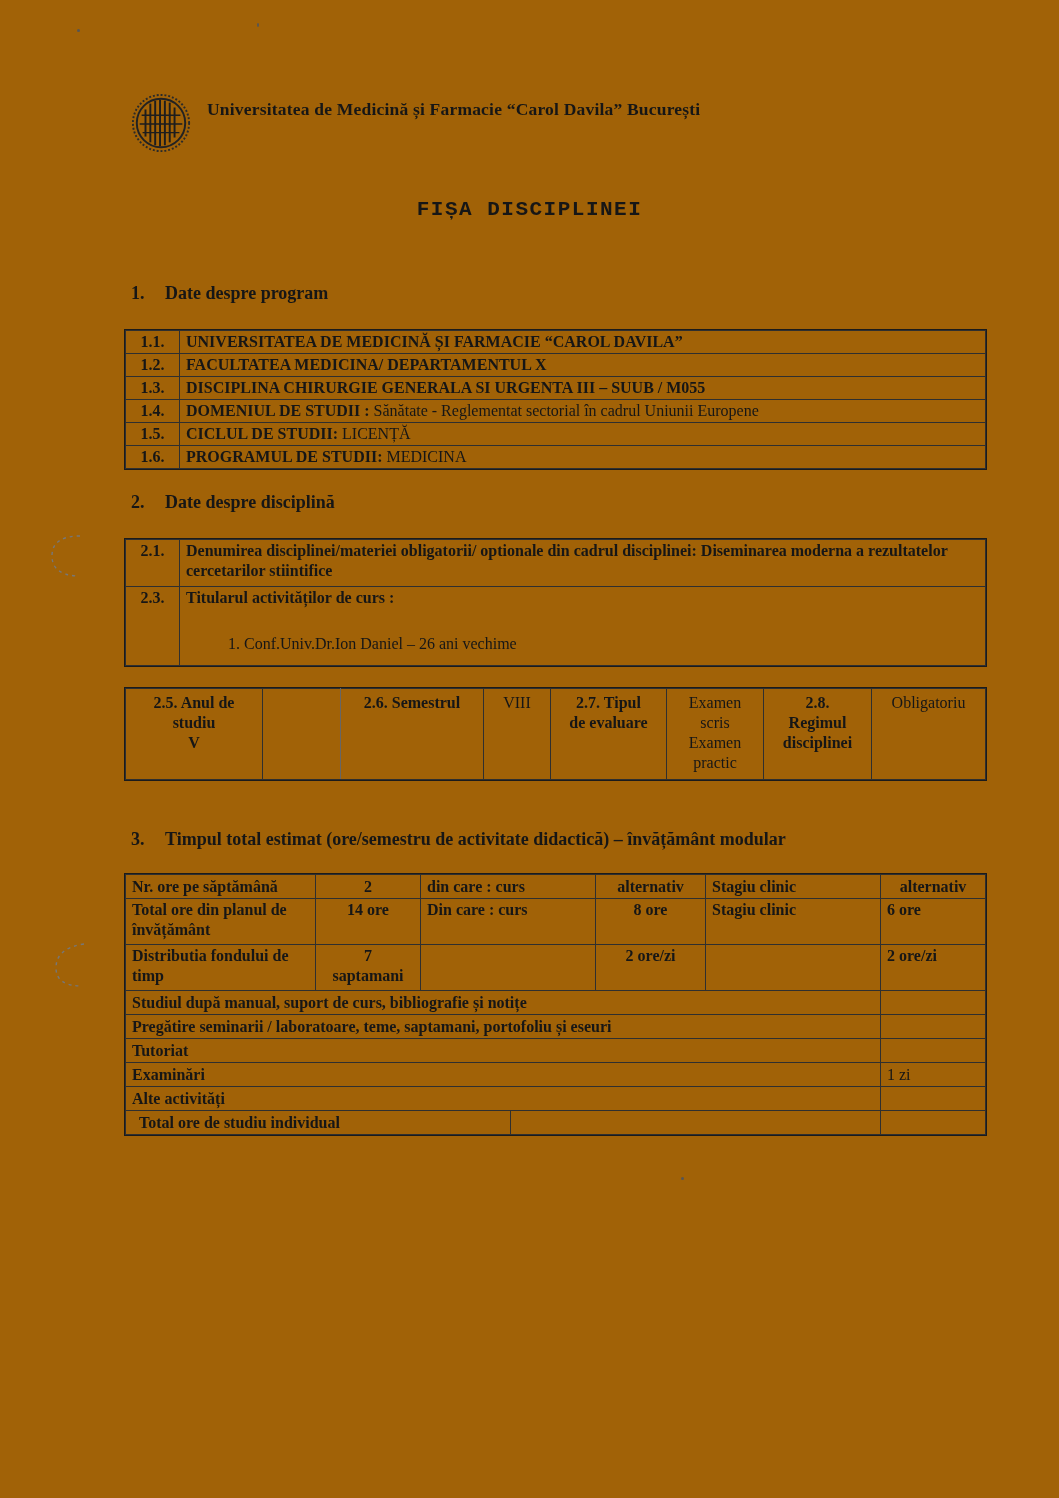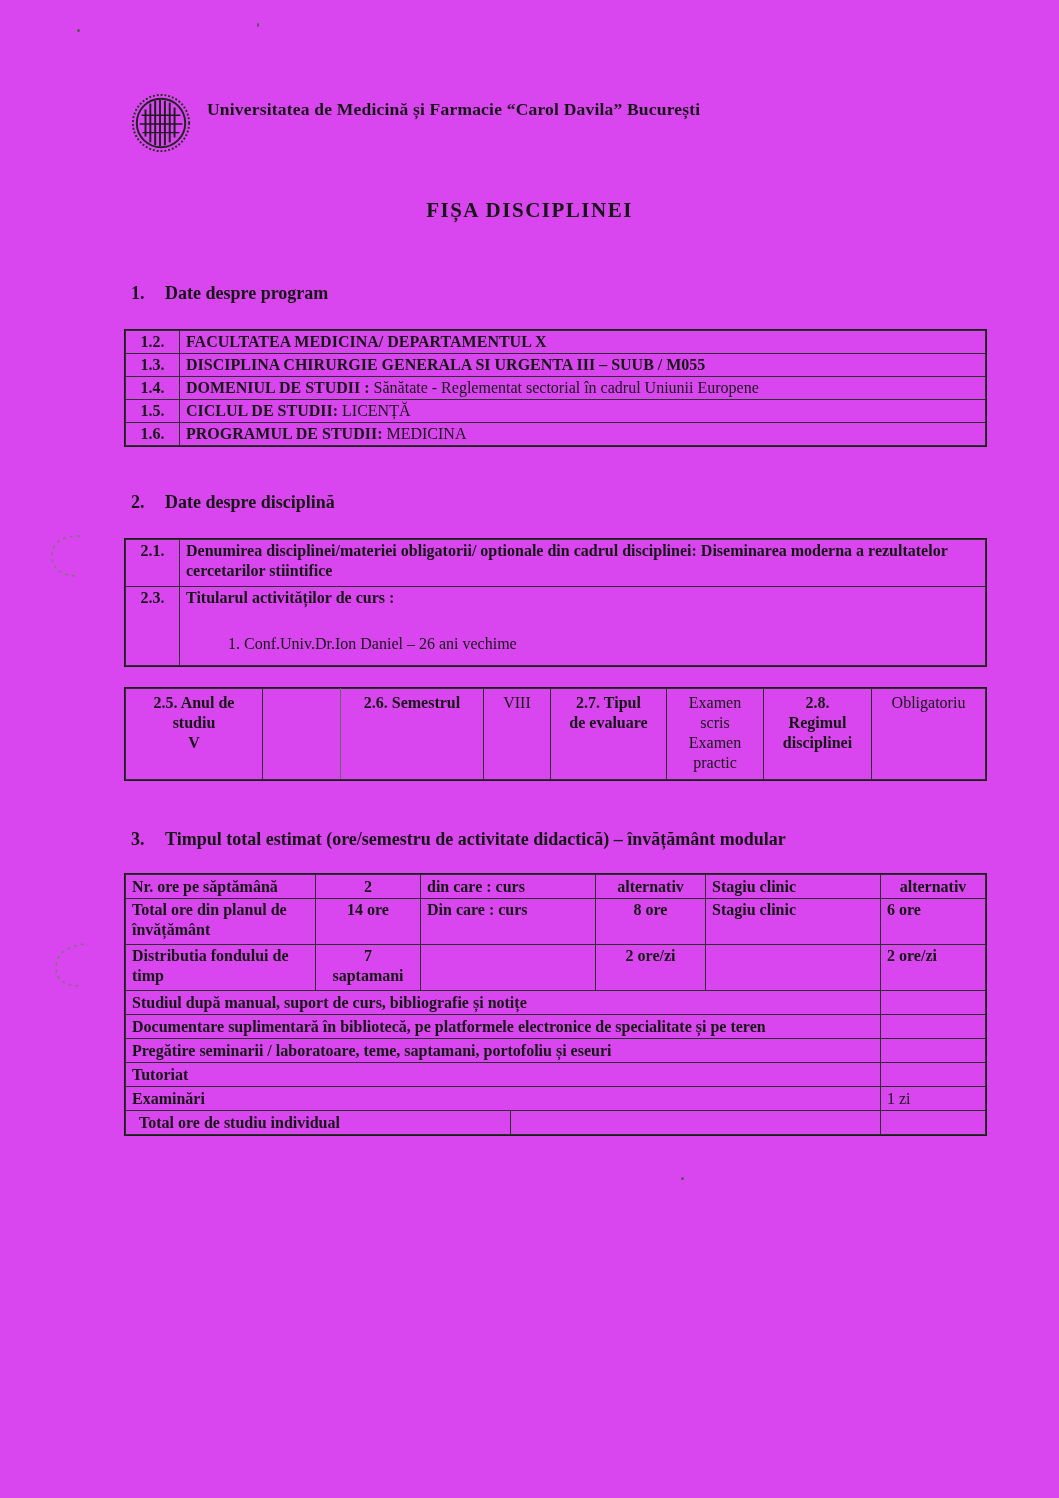--- a/index.html
+++ b/index.html
@@ -1,34 +1,34 @@
 <!DOCTYPE html>
 <html><head>
 <meta charset="utf-8">
 <style>
   html,body{margin:0;padding:0;background:#ffffff;}
   .page{
     position:relative;
     width:1059px;height:1498px;
-    background:#d946ef;
+    background:#a16207;
     font-family:"Liberation Serif","DejaVu Serif",serif;
     color:#161616;
     overflow:hidden;
   }
   
   .speck{position:absolute;background:#555;border-radius:50%;}
 
   
   .header{position:absolute;left:130px;top:92px;display:flex;align-items:flex-start;}
   .seal{width:62px;height:62px;flex:0 0 auto;}
   .header-text{margin-left:15px;padding-top:6px;font-weight:bold;font-size:17.5px;line-height:23px;letter-spacing:0.2px;}
 
   
   .doc-title{position:absolute;left:0;top:198px;width:100%;text-align:center;
-    font-weight:bold;font-size:21px;letter-spacing:1.5px;}
+    font-weight:bold;font-size:21px;letter-spacing:1.5px;font-family:Liberation Mono, monospace;}
 
   
   .sec{position:absolute;left:131px;font-weight:bold;font-size:18px;}
   .sec .num{display:inline-block;width:34px;}
 
   
   table{border-collapse:collapse;table-layout:fixed;}
   td{border:1px solid #2f2f2f;padding:1px 6px;font-size:16px;font-weight:bold;
      vertical-align:middle;overflow:hidden;line-height:20px;}
   .tbl{position:absolute;left:125px;width:860px;}
@@ -105,20 +105,24 @@
     <span class="num">1.</span><span>Date despre program</span>
   </div>
 
   <table class="tbl t1 outer" style="top:330px;">
     <colgroup>
         <col style="width:54px">
         <col style="width:806px">
       </colgroup>
     <tbody>
       <tr>
+        <td class="numcol">1.1.</td>
+        <td><span>UNIVERSITATEA DE MEDICINĂ ȘI FARMACIE “CAROL DAVILA”</span><span class="reg"></span></td>
+      </tr>
+      <tr>
         <td class="numcol">1.2.</td>
         <td><span>FACULTATEA MEDICINA/ DEPARTAMENTUL  X</span><span class="reg"></span></td>
       </tr>
       <tr>
         <td class="numcol">1.3.</td>
         <td><span>DISCIPLINA  CHIRURGIE GENERALA SI URGENTA III – SUUB / M055</span><span class="reg"></span></td>
       </tr>
       <tr>
         <td class="numcol">1.4.</td>
         <td><span>DOMENIUL DE STUDII :</span><span class="reg"> Sănătate - Reglementat sectorial în cadrul Uniunii Europene</span></td>
@@ -227,34 +231,34 @@
         <td colspan="2"></td>
         <td class="ctr">2 ore/zi</td>
         <td></td>
         <td>2 ore/zi</td>
       </tr>
       <tr class="wd">
         <td colspan="6">Studiul după manual, suport de curs, bibliografie și notițe</td>
         <td></td>
       </tr>
       <tr class="wd">
-        <td colspan="6">Documentare suplimentară în bibliotecă, pe platformele electronice de specialitate și pe teren</td>
-        <td></td>
-      </tr>
-      <tr class="wd">
         <td colspan="6">Pregătire seminarii / laboratoare, teme, saptamani, portofoliu și eseuri</td>
         <td></td>
       </tr>
       <tr class="wd">
         <td colspan="6">Tutoriat</td>
         <td></td>
       </tr>
       <tr class="wd">
         <td colspan="6">Examinări</td>
         <td class="reg">1 zi</td>
+      </tr>
+      <tr class="wd">
+        <td colspan="6">Alte activități</td>
+        <td></td>
       </tr>
       <tr class="sp">
         <td colspan="3">Total ore de studiu individual</td>
         <td colspan="3"></td>
         <td></td>
       </tr>
     </tbody>
   </table>
 
 </div>

